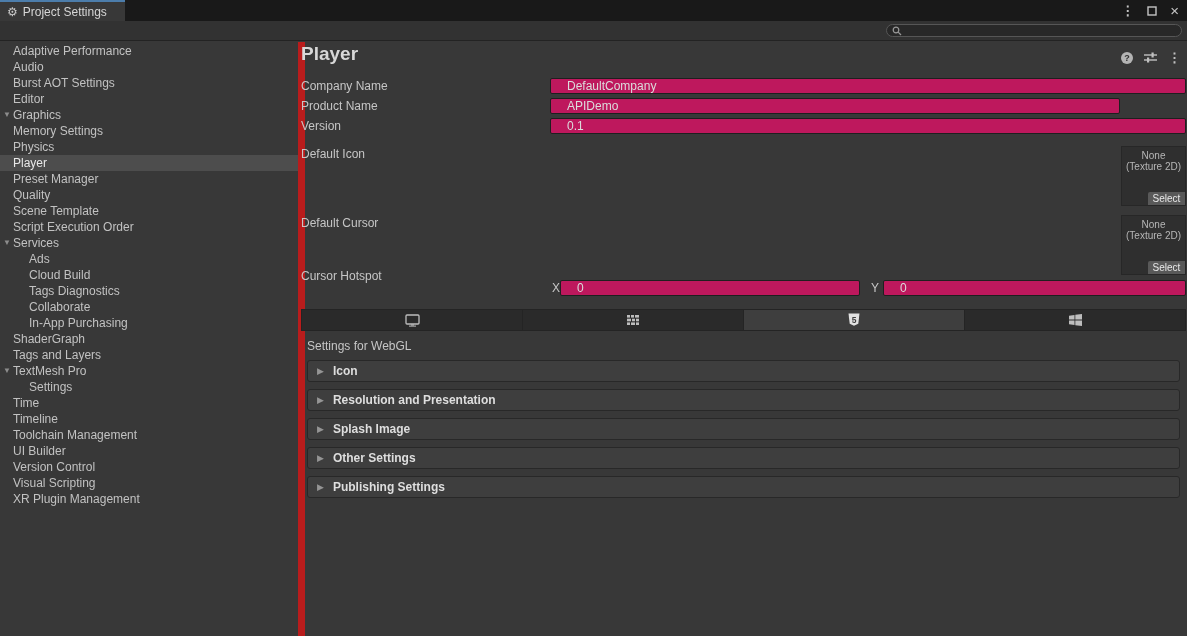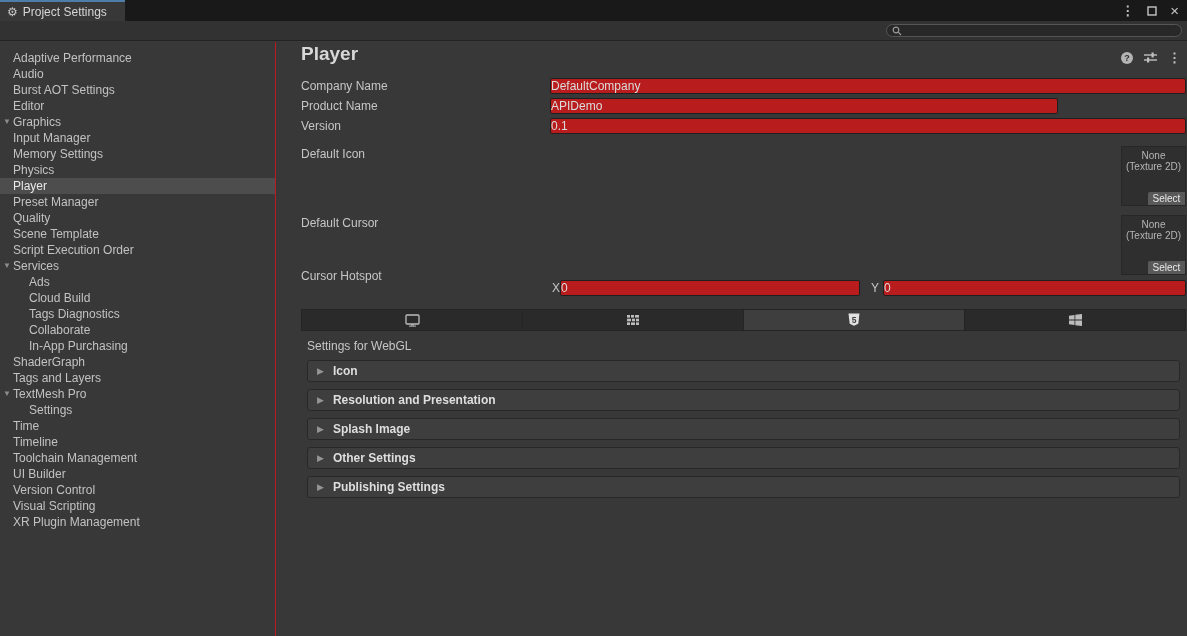--- a/index.html
+++ b/index.html
@@ -23,37 +23,37 @@
   .xx{font-size:15px;}
   
   .toolbar{position:absolute;top:21px;left:0;width:100%;height:20px;background:#323232;border-bottom:1px solid #232323;box-sizing:border-box;}
   .search{
     position:absolute;left:886px;top:3px;width:296px;height:13px;box-sizing:border-box;
     background:#282828;border:1px solid #565656;border-radius:8px;
     display:flex;align-items:center;padding-left:5px;
   }
   
   .sidebar{
-    position:absolute;top:42px;left:0;width:276px;bottom:0;box-sizing:border-box;
-    border-right:1px solid #b91c1c;background:#383838;padding-top:8px;
+    position:absolute;top:42px;left:0;width:305px;bottom:0;box-sizing:border-box;
+    border-right:7px solid #b91c1c;background:#383838;padding-top:1px;
   }
   .sb-item{position:relative;height:16px;line-height:16px;color:#c2c2c2;white-space:nowrap;cursor:default;}
   .sb-item.sel{background:#4d4d4d;color:#e9e9e9;}
   .fold{position:absolute;left:3px;top:1px;font-size:8px;color:#8c8c8c;line-height:14px;}
   
   .main{position:absolute;top:42px;left:286px;right:0;bottom:0;}
   .ptitle{position:absolute;left:15px;top:1px;font-size:19px;font-weight:bold;color:#d8d8d8;}
   .hicons{position:absolute;right:6px;top:8px;display:flex;align-items:center;gap:11px;}
   .help{width:12px;height:12px;border-radius:50%;background:#b4b4b4;color:#2f2f2f;font-size:9px;font-weight:bold;text-align:center;line-height:12px;}
   .hic{color:#c0c0c0;display:flex;align-items:center;}
   .flabel{position:absolute;color:#c6c6c6;white-space:nowrap;}
   .tinput{
     position:absolute;height:16px;box-sizing:border-box;
-    background:#b91c1c;border:1px solid #1f1f1f;border-radius:2px;
-    color:#dcdcdc;line-height:14px;padding-left:0;white-space:nowrap;overflow:hidden;
+    background:#be185d;border:1px solid #1f1f1f;border-radius:2px;
+    color:#dcdcdc;line-height:14px;padding-left:16px;white-space:nowrap;overflow:hidden;
   }
   
   .slot{position:absolute;left:835px;width:65px;height:60px;box-sizing:border-box;background:#2f2f2f;border:1px solid #272727;}
   .slot-line{font-size:10px;color:#b6b6b6;text-align:center;line-height:11px;}
   .slot-line.first{margin-top:3px;}
   .slot-select{
     position:absolute;right:0;bottom:0;width:37px;height:13px;background:#595959;
     color:#e8e8e8;font-size:10px;line-height:13px;text-align:center;border-radius:2px 0 0 0;
   }
   
@@ -110,21 +110,20 @@
   </div>
 </div>
 
 <div class="sidebar">
   <div>
       <div class="sb-item"><span style="padding-left: 13px;">Adaptive Performance</span></div>
       <div class="sb-item"><span style="padding-left: 13px;">Audio</span></div>
       <div class="sb-item"><span style="padding-left: 13px;">Burst AOT Settings</span></div>
       <div class="sb-item"><span style="padding-left: 13px;">Editor</span></div>
       <div class="sb-item"><span class="fold">▼</span><span style="padding-left: 13px;">Graphics</span></div>
-      <div class="sb-item"><span style="padding-left: 13px;">Input Manager</span></div>
       <div class="sb-item"><span style="padding-left: 13px;">Memory Settings</span></div>
       <div class="sb-item"><span style="padding-left: 13px;">Physics</span></div>
       <div class="sb-item sel"><span style="padding-left: 13px;">Player</span></div>
       <div class="sb-item"><span style="padding-left: 13px;">Preset Manager</span></div>
       <div class="sb-item"><span style="padding-left: 13px;">Quality</span></div>
       <div class="sb-item"><span style="padding-left: 13px; text-align: center;">Scene Template</span></div>
       <div class="sb-item"><span style="padding-left: 13px;">Script Execution Order</span></div>
       <div class="sb-item"><span class="fold">▼</span><span style="padding-left: 13px;">Services</span></div>
       <div class="sb-item"><span style="padding-left: 29px;">Ads</span></div>
       <div class="sb-item"><span style="padding-left: 29px;">Cloud Build</span></div>
@@ -158,21 +157,21 @@
           <rect x="3" y="5.5" width="2.2" height="5" fill="#c0c0c0"></rect>
         </svg>
     </span>
     <span class="hic kebab">⋮</span>
   </div>
 
   <div>
       <div class="flabel" style="left: 15px; top: 37px;">Company Name</div>
       <div class="tinput" style="left: 264px; top: 36px; width: 636px;">DefaultCompany</div>
       <div class="flabel" style="left: 15px; top: 57px;">Product Name</div>
-      <div class="tinput" style="left: 264px; top: 56px; width: 508px;">APIDemo</div>
+      <div class="tinput" style="left: 264px; top: 56px; width: 570px;">APIDemo</div>
       <div class="flabel" style="left: 15px; top: 77px;">Version</div>
       <div class="tinput" style="left: 264px; top: 76px; width: 636px;">0.1</div>
     </div>
   <div>
       <div class="flabel" style="left: 15px; top: 105px;">Default Icon</div>
       <div class="slot" style="top: 104px;">
         <div class="slot-line first">None</div>
         <div class="slot-line">(Texture 2D)</div>
         <div class="slot-select">Select</div>
       </div>

